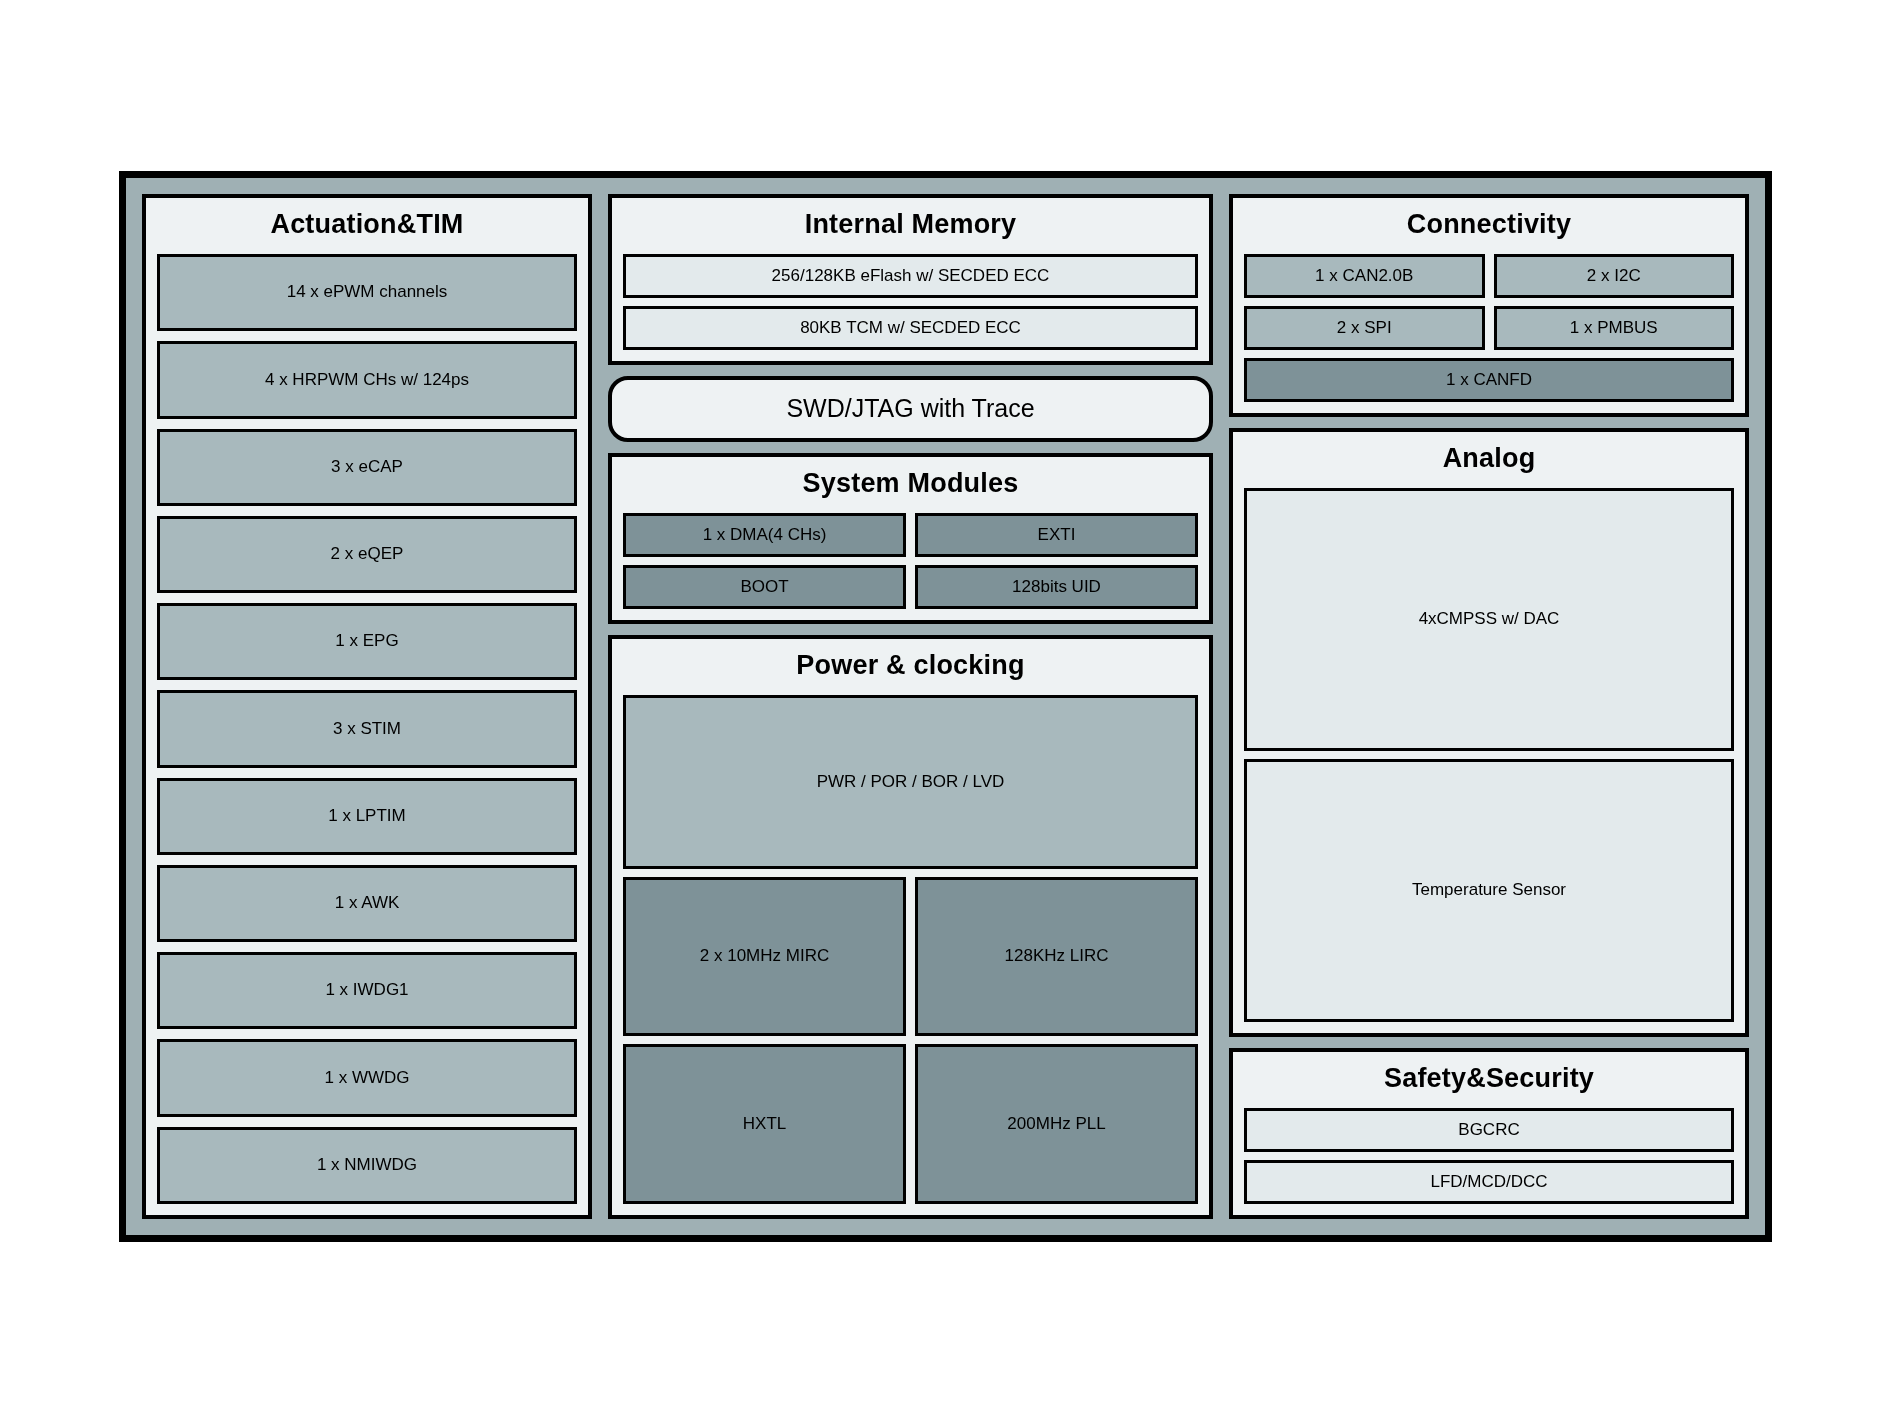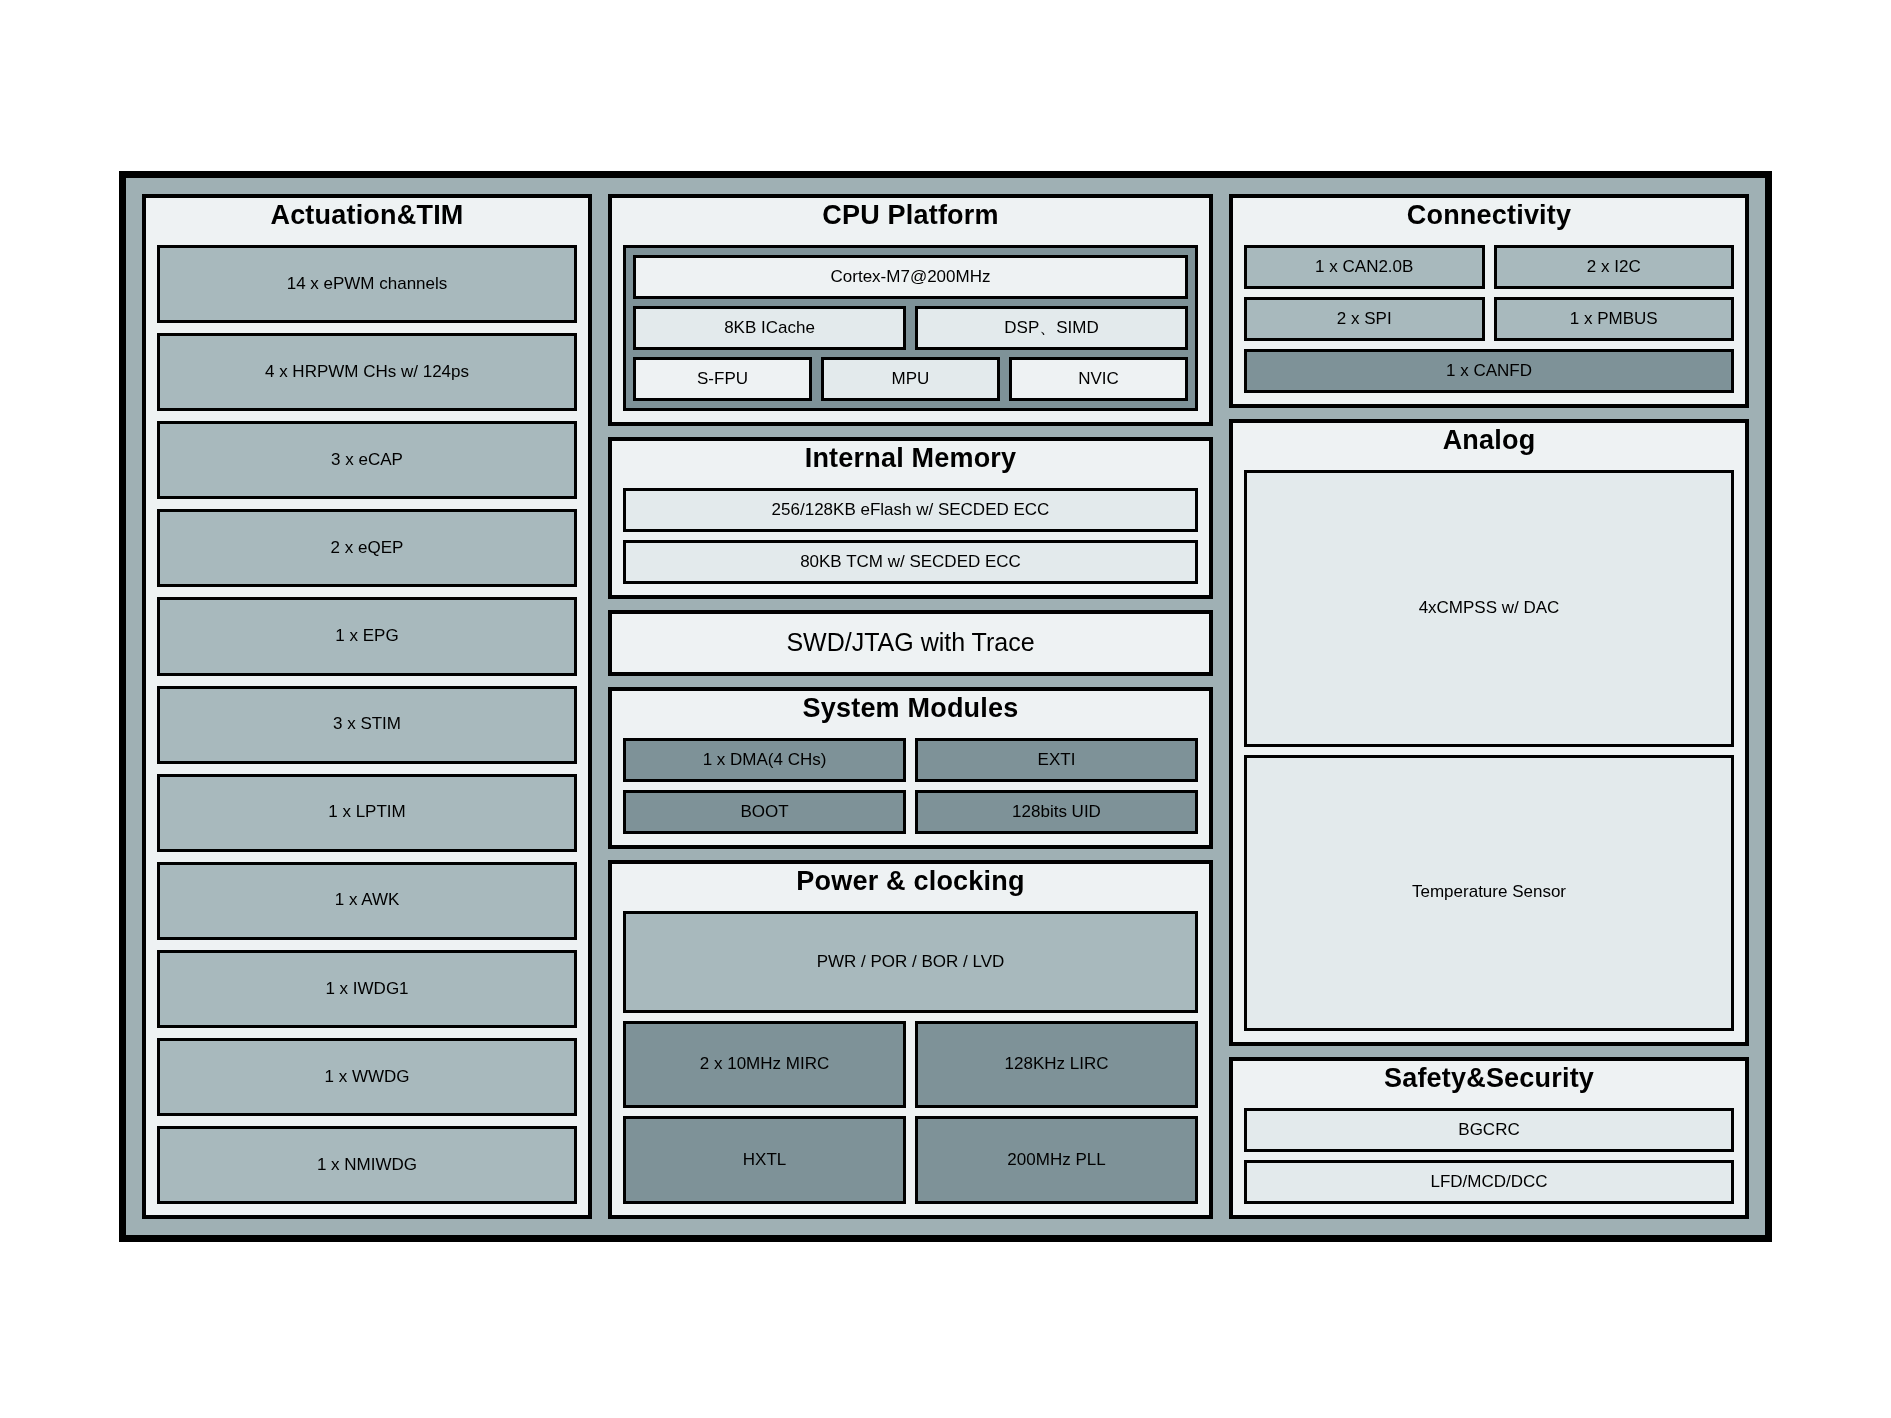--- a/index.html
+++ b/index.html
@@ -21,21 +21,21 @@
   .col{display:flex;flex-direction:column;gap:11px;}
   .col-left{width:450px;}
   .col-mid{flex:1;}
   .col-right{width:520px;}
 
   
   .group{
     background:#eef2f3;
     border:4px solid #000000;
     box-sizing:border-box;
-    padding:0 11px 11px 11px;
+    padding:9px 11px 11px 11px;
     display:flex;
     flex-direction:column;
     gap:8px;
   }
   .group.fill{flex:1;}
   .group-title{
     text-align:center;
     font-weight:bold;
     font-size:27px;
     color:#000;
@@ -102,43 +102,28 @@
         <div class="cell tone-mid">1 x AWK</div>
         <div class="cell tone-mid">1 x IWDG1</div>
         <div class="cell tone-mid">1 x WWDG</div>
         <div class="cell tone-mid">1 x NMIWDG</div>
       </div>
     </div>
   </div>
 
   <div class="col col-mid">
 
-    <div class="group">
-      <div class="group-title">CPU Platform</div>
-      <div class="subframe">
-        <div class="cell tone-pale">Cortex-M7@200MHz</div>
-        <div class="row2">
-          <div class="cell tone-light">8KB ICache</div>
-          <div class="cell tone-light">DSP、SIMD</div>
-        </div>
-        <div class="row2">
-          <div class="cell tone-pale">S-FPU</div>
-          <div class="cell tone-light">MPU</div>
-          <div class="cell tone-pale">NVIC</div>
-        </div>
-      </div>
-    </div>
 
     <div class="group">
       <div class="group-title">Internal Memory</div>
       <div class="cell tone-light">256/128KB eFlash w/ SECDED ECC</div>
       <div class="cell tone-light">80KB TCM w/ SECDED ECC</div>
     </div>
 
-    <div class="group" style="padding:9px 11px;">
+    <div class="group" style="padding:9px 11px;border-radius:20px;">
       <div class="cell tone-light" style="border:none;background:transparent;font-size:25px;min-height:40px;">SWD/JTAG with Trace</div>
     </div>
 
     <div class="group">
       <div class="group-title">System Modules</div>
       <div class="row2">
         <div class="cell tone-dark">1 x DMA(4 CHs)</div>
         <div class="cell tone-dark">EXTI</div>
       </div>
       <div class="row2">

